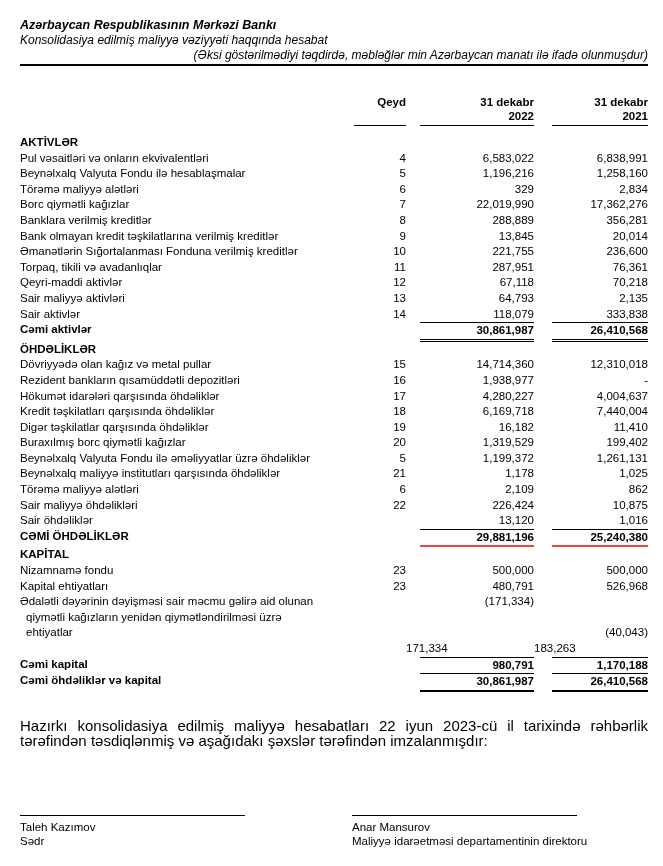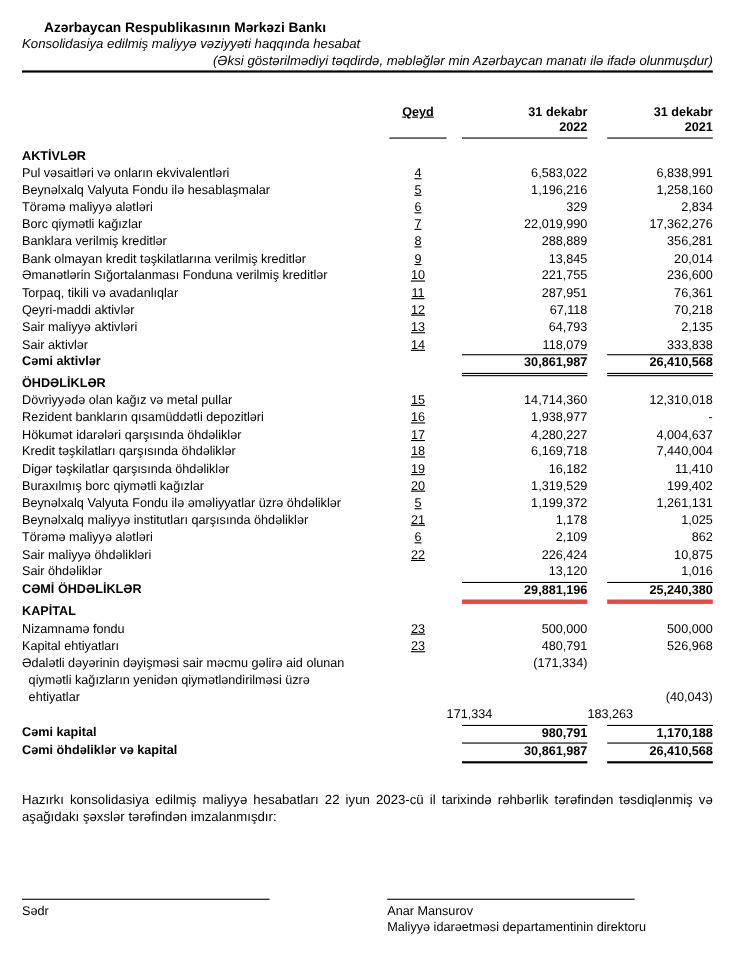--- a/index.html
+++ b/index.html
@@ -4,48 +4,48 @@
 <style>
   html,body { margin:0; padding:0; background:#ffffff; }
   body {
     width:663px; height:866px; overflow:hidden;
     font-family:"Liberation Sans", sans-serif; color:#000;
     -webkit-font-smoothing:antialiased;
   }
   .page { box-sizing:border-box; width:663px; padding:18px 15px 0 20px; }
 
   
-  .doc-title   { font-size:12.5px; font-weight:bold; line-height:15px;margin-left:20px; }
+  .doc-title   { font-size:12.5px; font-weight:bold; font-style:italic; line-height:15px; }
   .doc-subtitle{ font-size:12px; font-style:italic; line-height:14.5px; }
   .doc-note    { font-size:12px; font-style:italic; line-height:14.5px;text-align:right; }
   .rule { border:none; border-top:2px solid #000; margin:2px 0 0 0; }
 
   
   .bs-table { margin-top:30px; font-size:11.5px; }
   .t-head, .t-row {
     display:grid;
     grid-template-columns: 1fr 52px 14px 114px 18px 96px;
   }
   .t-head { font-weight:bold; line-height:13.5px; margin-bottom:9px; }
   .t-head .hb { border-bottom:1.5px solid #000; padding-bottom:2px; }
-  .c-note { text-align:center;text-decoration:underline; }
+  .c-note { text-align:right; }
   .c-v   { text-align:right; white-space:pre-line; }
   .t-row { line-height:15.6px; min-height:15.6px; }
   .t-row.section .c-label { font-weight:bold; }
   .t-row.total { font-weight:bold; }
   .lbl-line.indent { padding-left:6px; }
   .vtop    { align-self:start; }
   .vbottom { align-self:end; }
   .bt  { border-top:1px solid #000; }
-  .bb  { border-bottom:4px solid #ef4444; }
+  .bb  { border-bottom:2px solid #ef4444; }
   .bb2 { border-bottom:3px double #000; }
   .bbk { border-bottom:2px solid #000; }
 
   
-  .approval { margin-top:26px; font-size:12px; line-height:15.5px; text-align:justify; }
+  .approval { margin-top:26px; font-size:15px; line-height:15.5px; text-align:justify; }
   .sigs { display:grid; grid-template-columns:332px 1fr; margin-top:66px; }
   .sig-line { width:225px; border-top:1px solid #000; margin-bottom:4px; }
   .sig-name, .sig-title { font-size:11.5px; line-height:14.5px; }
 </style>
 </head>
 <body>
 
 <div class="page">
 
   <div class="doc-title">Azərbaycan Respublikasının Mərkəzi Bankı</div>
@@ -331,20 +331,21 @@
         <div class="c-gap"></div>
         <div class="c-v bt bbk">26,410,568</div>
       </div>
     </div>
 
   <p class="approval">Hazırkı konsolidasiya edilmiş maliyyə hesabatları 22 iyun 2023-cü il tarixində rəhbərlik tərəfindən təsdiqlənmiş və aşağıdakı şəxslər tərəfindən imzalanmışdır:</p>
 
   <div class="sigs">
     <div class="sig">
       <div class="sig-line"></div>
+      <div class="sig-name">Taleh Kazımov</div>
       <div class="sig-title">Sədr</div>
     </div>
     <div class="sig">
       <div class="sig-line"></div>
       <div class="sig-name">Anar Mansurov</div>
       <div class="sig-title">Maliyyə idarəetməsi departamentinin direktoru</div>
     </div>
   </div>
 
 </div>

